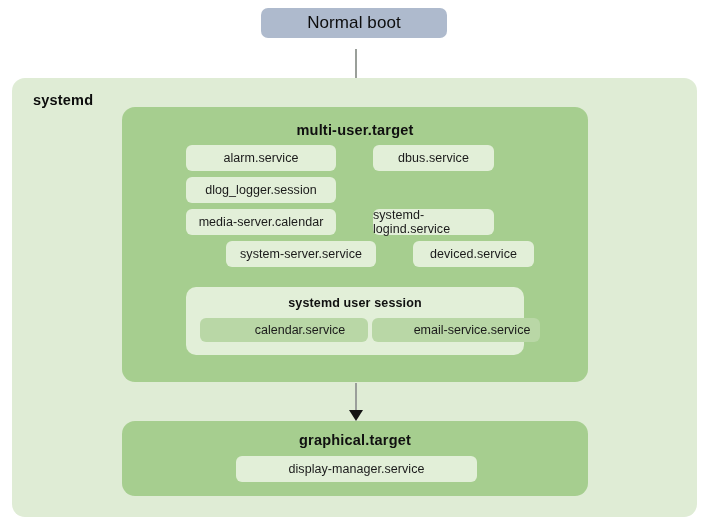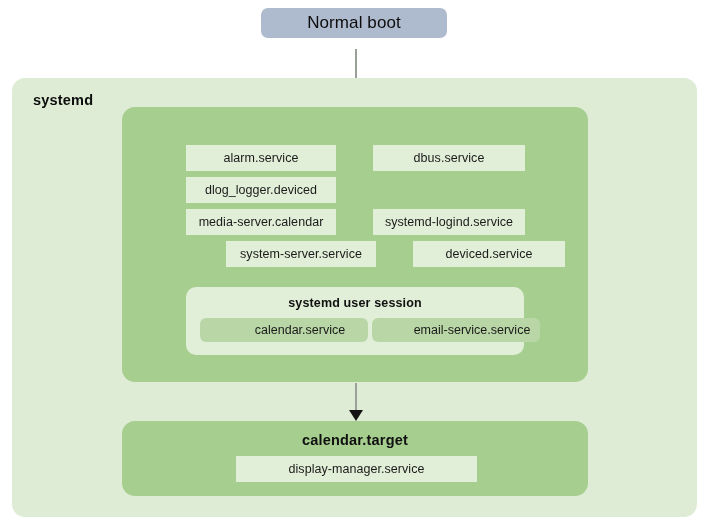--- a/index.html
+++ b/index.html
@@ -121,30 +121,30 @@
     letter-spacing: .2px;
   }
   #multi-user-target .target-title { top: 15px; }
   #graphical-target .target-title { top: 11px; }
 
   
   .service-box {
     position: absolute;
     height: 26px;
     background: #e2efd8;
-    border-radius: 0;
+    border-radius: 6px;
     display: flex;
     align-items: center;
     justify-content: center;
     font-size: 12.5px;
     color: #1a1a1a;
     letter-spacing: .05px;
   }
   .grid-col-left  { left: 64px;  width: 150px; }
-  .grid-col-right { left: 251px; width: 152px; }
+  .grid-col-right { left: 251px; width: 121px; }
   .grid-row-0 { top: 38px; }
   .grid-row-1 { top: 70px; }
   .grid-row-2 { top: 102px; }
   .grid-row-3 { top: 134px; margin-left: 40px; }
 
   
   .user-session-panel {
     position: absolute;
     left: 64px;
     top: 180px;
@@ -199,40 +199,41 @@
   <div class="arrow" id="arrow-boot-to-multiuser">
     <div class="shaft"></div>
     <div class="head"></div>
   </div>
 
   <div class="systemd-container"></div>
   <div class="systemd-label">systemd</div>
 
   <div class="target-block" id="multi-user-target">
 
+    <div class="target-title">multi-user.target</div>
 
     <div class="service-box grid-col-left grid-row-0">alarm.service</div>
-    <div class="service-box grid-col-left grid-row-1">dlog_logger.deviced</div>
+    <div class="service-box grid-col-left grid-row-1">dlog_logger.session</div>
     <div class="service-box grid-col-left grid-row-2">media-server.calendar</div>
     <div class="service-box grid-col-left grid-row-3">system-server.service</div>
 
     <div class="service-box grid-col-right grid-row-0">dbus.service</div>
     <div class="service-box grid-col-right grid-row-2">systemd-logind.service</div>
     <div class="service-box grid-col-right grid-row-3">deviced.service</div>
 
     <div class="user-session-panel">
       <div class="user-session-title">systemd user session</div>
       <div class="user-service-box" id="user-service-0">calendar.service</div>
       <div class="user-service-box" id="user-service-1">email-service.service</div>
     </div>
   </div>
 
   <div class="arrow" id="arrow-multiuser-to-graphical">
     <div class="shaft"></div>
     <div class="head"></div>
   </div>
 
   <div class="target-block" id="graphical-target">
-    <div class="target-title">calendar.target</div>
+    <div class="target-title">graphical.target</div>
     <div class="service-box" id="display-manager-service">display-manager.service</div>
   </div>
 
 </div>
 
 </body></html>

